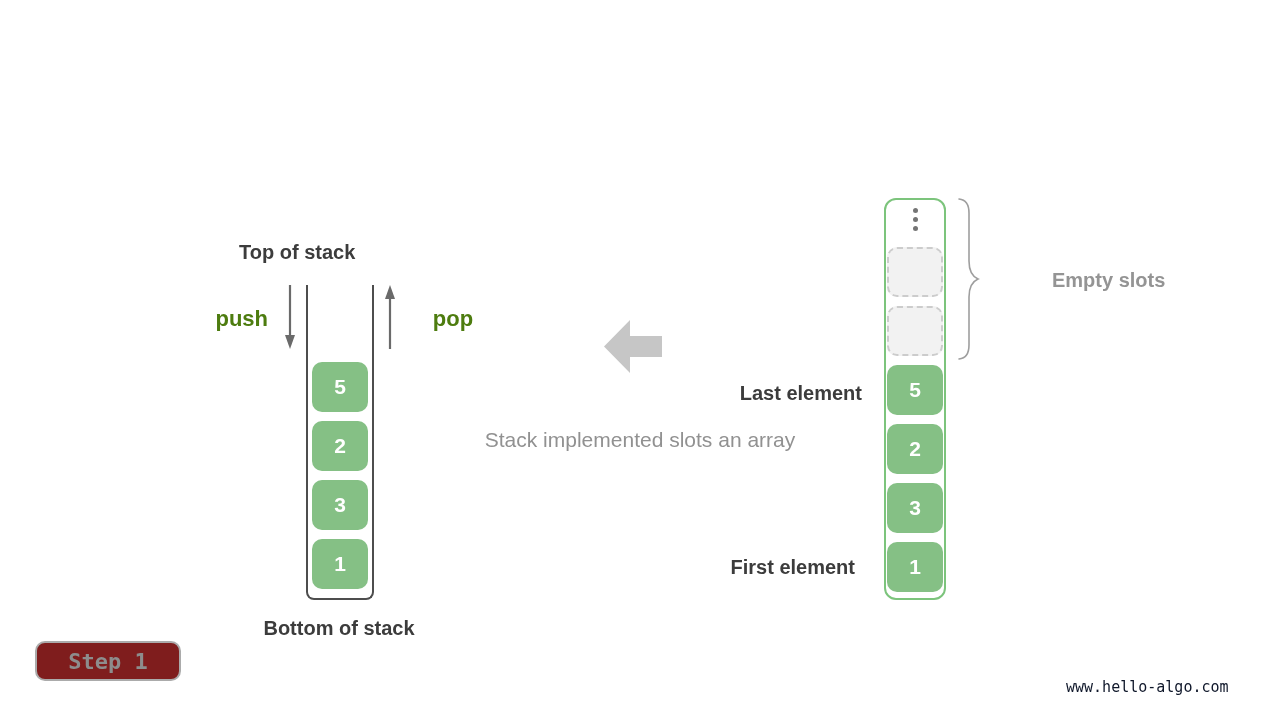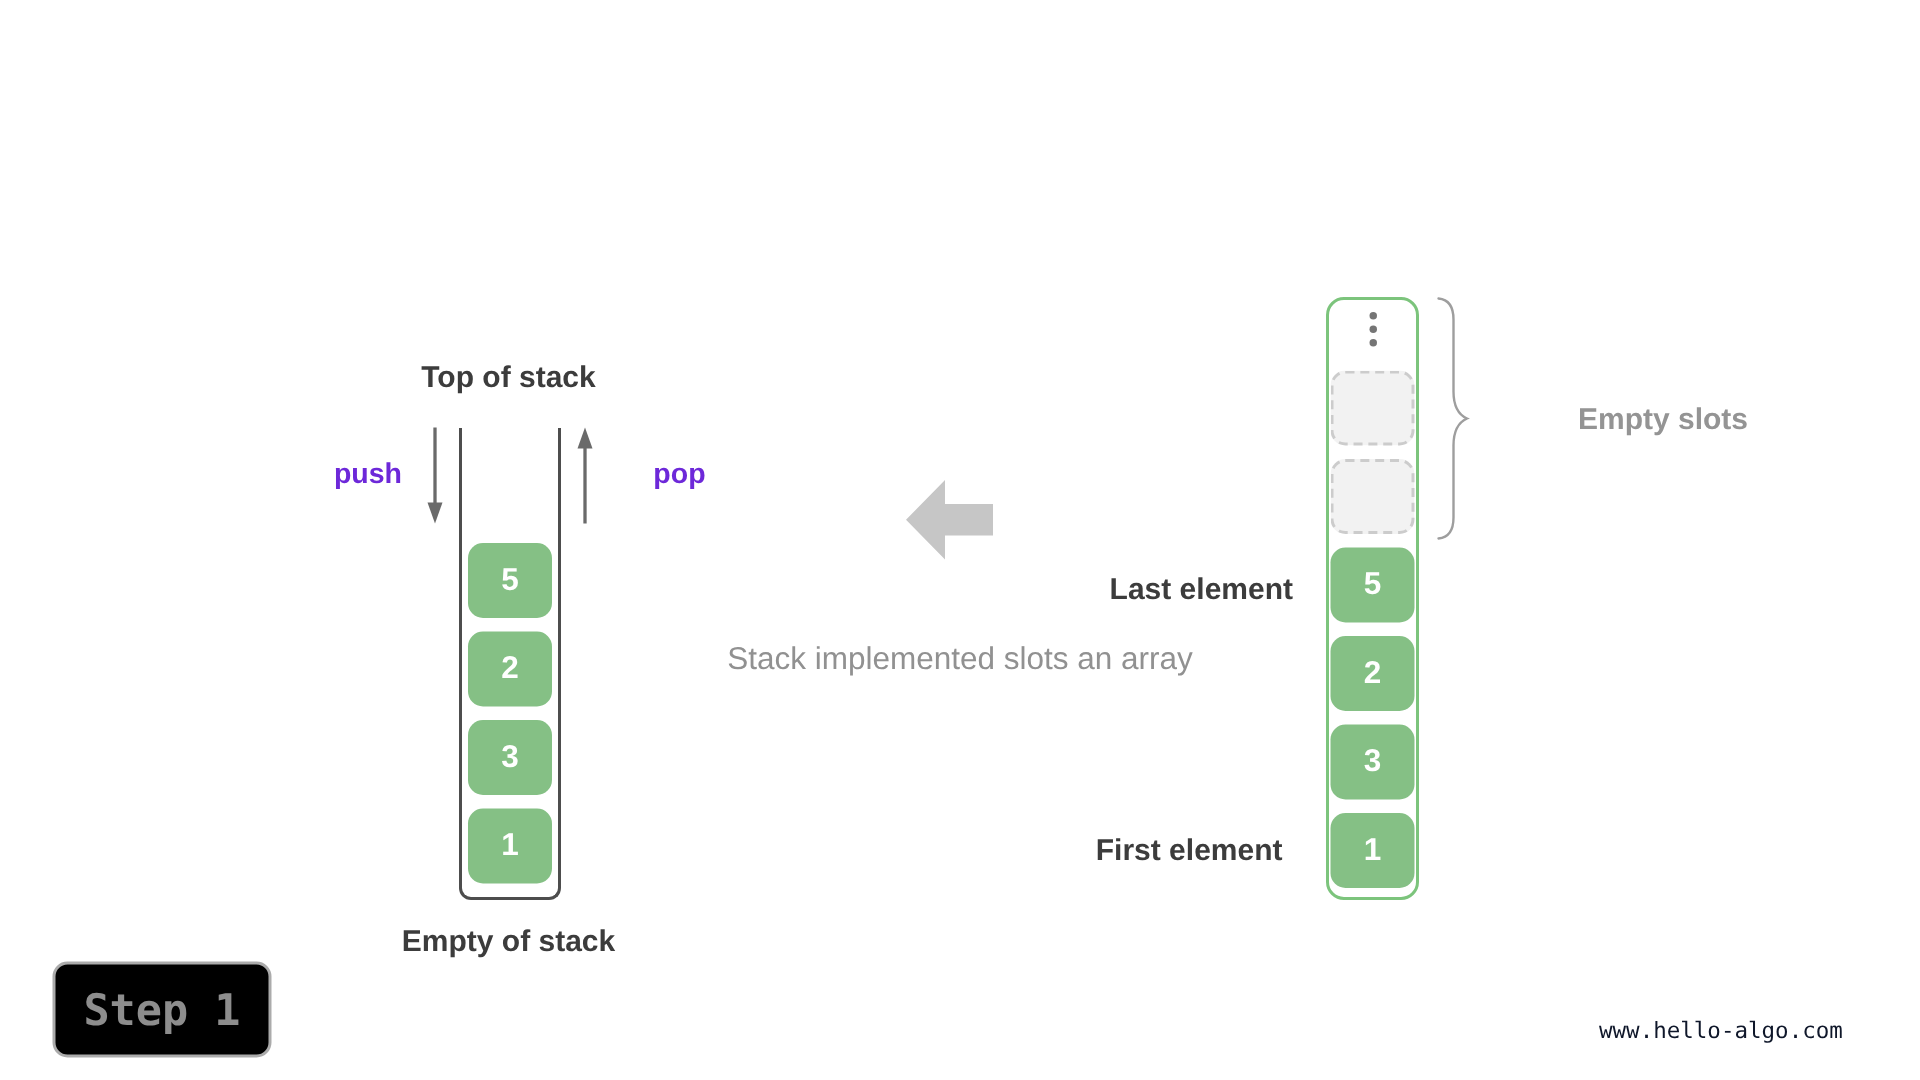--- a/index.html
+++ b/index.html
@@ -6,21 +6,21 @@
   #canvas{
     position:relative;width:1280px;height:720px;background:#ffffff;overflow:hidden;
     font-family:"Liberation Sans",sans-serif;
   }
   .abs{position:absolute;}
 
   
   .lbl-dark{color:#3c3c3c;font-weight:700;font-size:20px;line-height:1.2;}
   .lbl-gray{color:#949494;font-weight:700;font-size:20px;line-height:1.2;}
   .caption{color:#919191;font-weight:400;font-size:21px;text-align:center;}
-  .push-pop{color:#6d28d9;font-weight:700;font-size:19px;}
+  .push-pop{color:#4d7c0f;font-weight:700;font-size:22px;}
 
   
   .stack-container{
     left:306px;top:285px;width:68px;height:315px;
     border-left:2px solid #4d4d4d;border-right:2px solid #4d4d4d;border-bottom:2px solid #4d4d4d;
     border-radius:0 0 8px 8px;box-sizing:border-box;
     display:flex;flex-direction:column;justify-content:flex-end;align-items:center;
     gap:9px;padding-bottom:9px;
   }
   .cell{
@@ -38,36 +38,36 @@
   }
   .dots{display:flex;flex-direction:column;align-items:center;gap:4px;height:26px;margin-bottom:4px;flex:0 0 auto;}
   .dot{width:5px;height:5px;border-radius:50%;background:#757575;}
   .empty-slot{
     width:56px;height:50px;border-radius:10px;background:#f2f2f2;
     border:2px dashed #cccccc;box-sizing:border-box;flex:0 0 auto;
   }
 
   
   .step-badge{
-    left:35px;top:641px;width:146px;height:64px;box-sizing:border-box;
-    border:2px solid #ababab;border-radius:10px;background:#000000;
+    left:35px;top:641px;width:146px;height:40px;box-sizing:border-box;
+    border:2px solid #ababab;border-radius:10px;background:#7f1d1d;
     display:flex;align-items:center;justify-content:center;
-    font-family:"DejaVu Sans Mono",monospace;font-weight:700;font-size:29px;color:#8d8d8d;
+    font-family:"DejaVu Sans Mono",monospace;font-weight:700;font-size:22px;color:#8d8d8d;
   }
   .watermark{
     left:1066px;top:678px;
     font-family:"DejaVu Sans Mono",monospace;font-size:15px;color:#0f172a;
   }
 </style>
 </head>
 <body>
 
 <div id="canvas">
 
-  <div class="abs lbl-dark" style="left:239px;top:240px;width:200px;text-align:center;">Top of stack</div>
+  <div class="abs lbl-dark" style="left:239px;top:240px;width:200px;">Top of stack</div>
 
   <div class="abs push-pop" style="left:186px;top:306px;width:82px;text-align:right;">push</div>
 
   <svg class="abs" style="left:282px;top:284px;" width="16" height="66" viewBox="0 0 16 66">
     <line x1="8" y1="1" x2="8" y2="53" stroke="#6a6a6a" stroke-width="2.2"></line>
     <polygon points="3,51 13,51 8,65" fill="#6a6a6a"></polygon>
   </svg>
 
   <svg class="abs" style="left:382px;top:284px;" width="16" height="66" viewBox="0 0 16 66">
     <line x1="8" y1="65" x2="8" y2="13" stroke="#6a6a6a" stroke-width="2.2"></line>
@@ -80,21 +80,21 @@
 
       <div class="cell">5</div>
 
       <div class="cell">2</div>
 
       <div class="cell">3</div>
 
       <div class="cell">1</div>
     </div>
 
-  <div class="abs lbl-dark" style="left:239px;top:616px;width:200px;text-align:center;">Empty of stack</div>
+  <div class="abs lbl-dark" style="left:239px;top:616px;width:200px;text-align:center;">Bottom of stack</div>
 
   <svg class="abs" style="left:604px;top:318px;" width="58" height="57" viewBox="0 0 58 57">
     <polygon points="0,28.5 26,2 26,18 58,18 58,39 26,39 26,55" fill="#c6c6c6"></polygon>
   </svg>
 
   <div class="abs caption" style="left:440px;top:428px;width:400px;">Stack implemented slots an array</div>
 
   <div class="abs array-container">
     <div class="dots">
       <div class="dot"></div>

